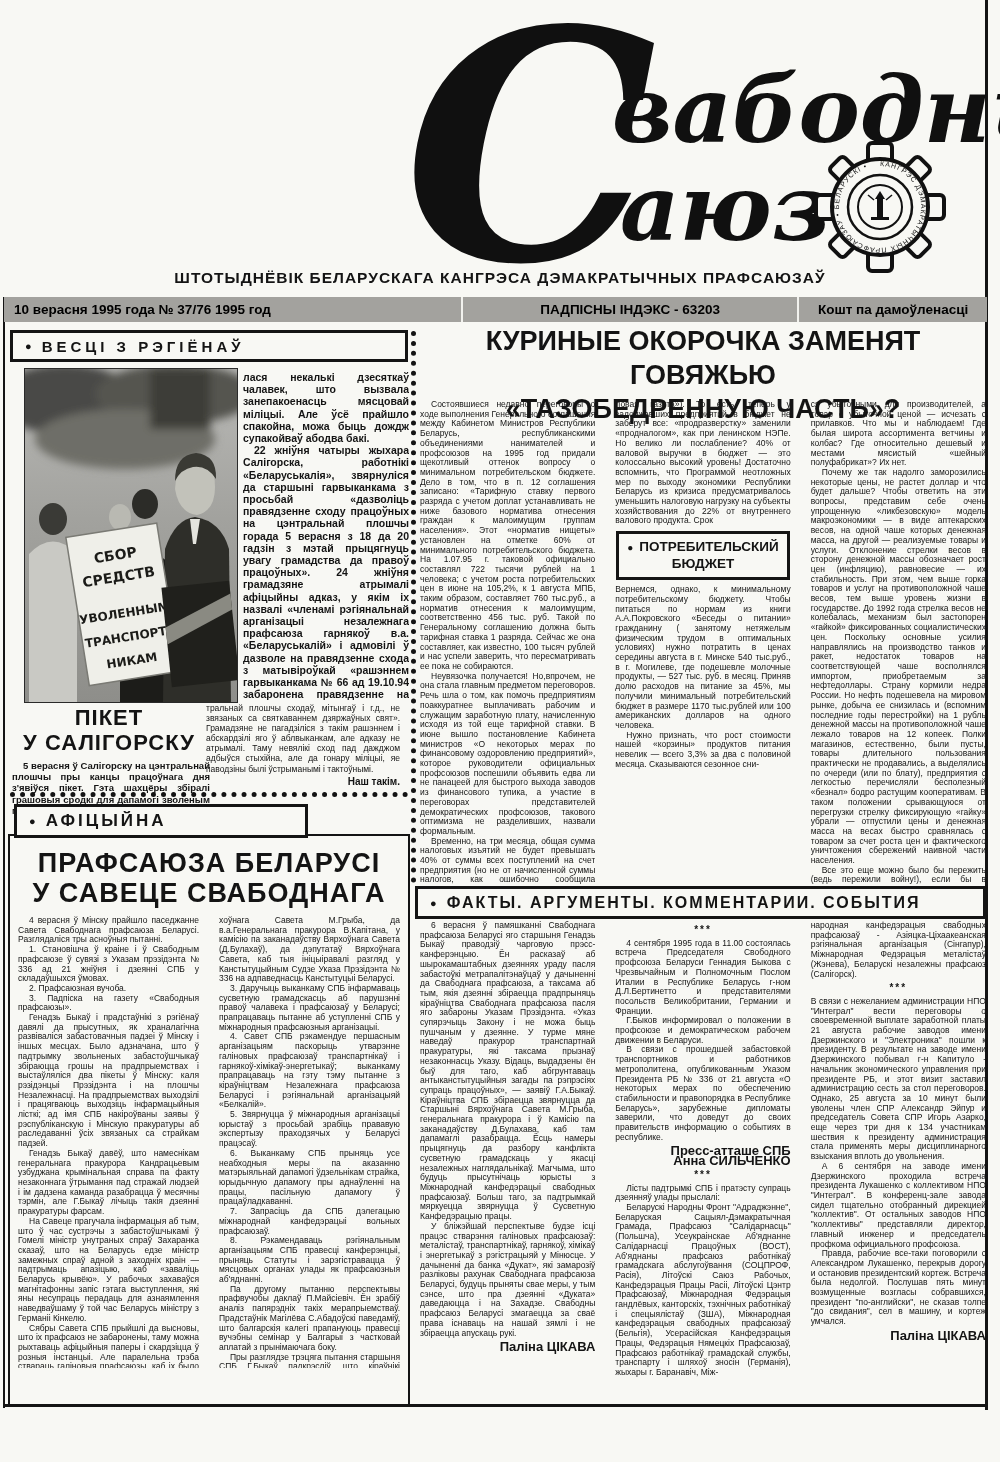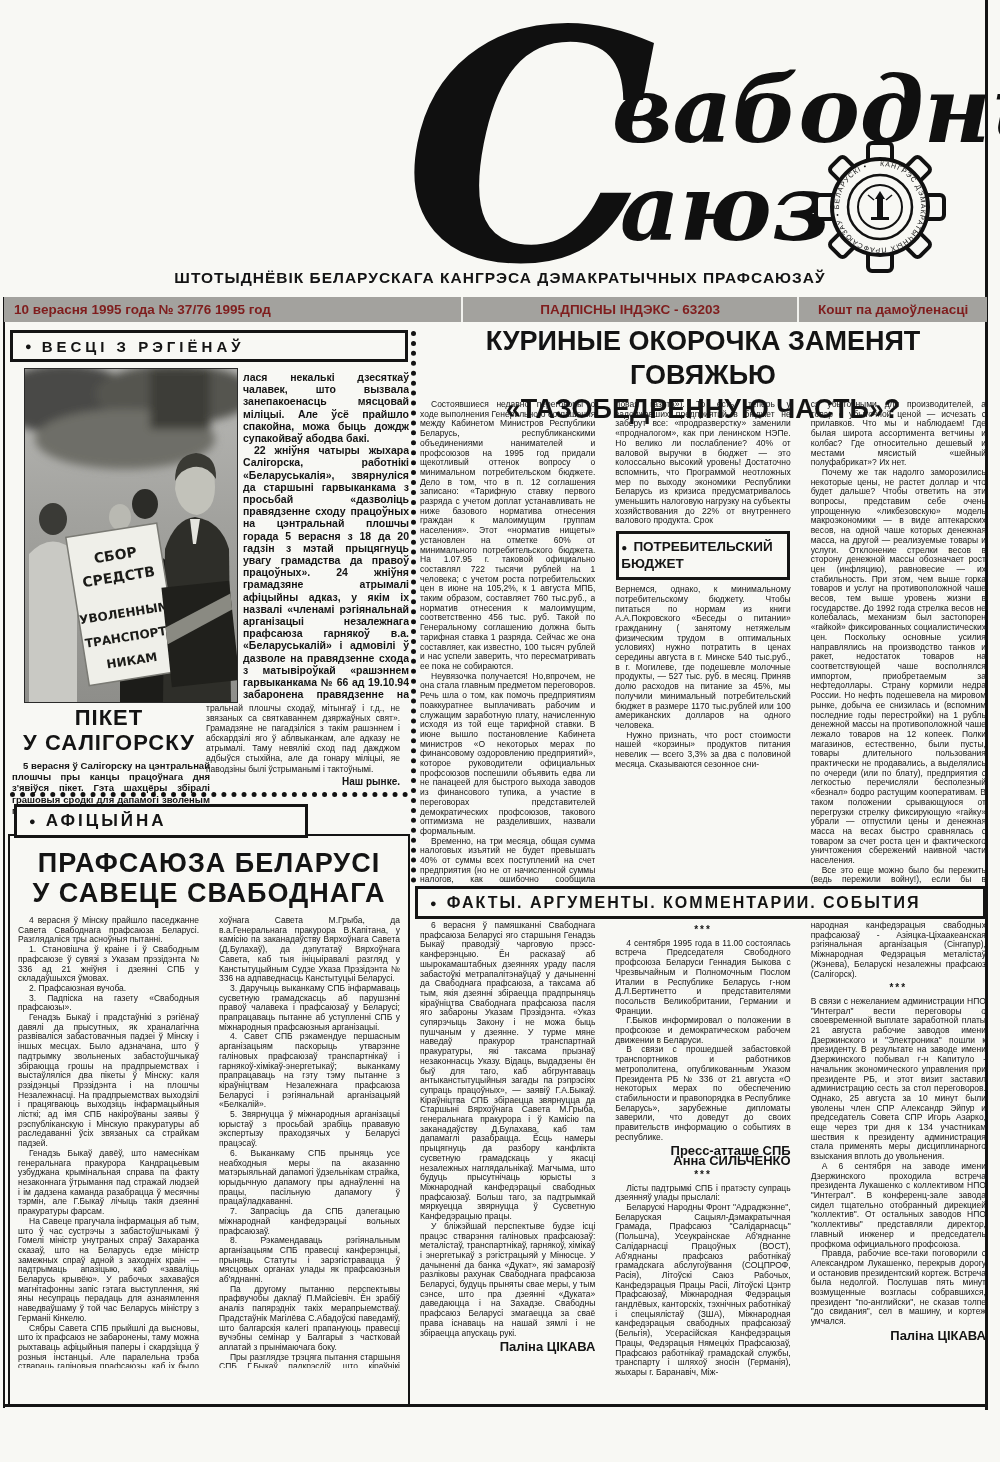--- a/index.html
+++ b/index.html
@@ -10,21 +10,21 @@
   
   .mast-word{position:absolute;font-family:"DejaVu Serif",serif;font-style:italic;font-weight:700;color:#101010;white-space:nowrap;line-height:1;}
   #mast-praf{left:78px;top:148px;font-size:102px;}
   #mast-c{left:404px;top:-12px;font-size:318px;line-height:1;z-index:1;}
   #mast-top{left:612px;top:64px;font-size:92px;}
   #mast-bottom{left:620px;top:162px;font-size:92px;}
   .subtitle{position:absolute;left:110px;top:269px;width:780px;text-align:center;font-weight:700;font-size:15.5px;letter-spacing:1px;}
   .logo{position:absolute;left:813px;top:140px;width:134px;height:134px;}
   
   .infobar{position:absolute;left:4px;top:297px;width:983px;height:25px;background:#a3a29e;display:flex;}
-  .infobar .cell{color:#7f1d1d;font-weight:700;font-size:13.5px;display:flex;align-items:center;}
+  .infobar .cell{color:#000000;font-weight:700;font-size:13.5px;display:flex;align-items:center;}
   .infobar .c1{flex:0 0 41%;padding-left:10px;}
   .infobar .c2{flex:0 0 34%;justify-content:center;border-left:2px solid #f2f2ee;border-right:2px solid #f2f2ee;margin-left:44px;}
   .infobar .c3{flex:1;justify-content:center;}
   
   .labelbox{position:absolute;border:3px solid #141414;background:#f8f8f4;display:flex;align-items:center;z-index:3;}
   .labelbox .bullet{font-size:11px;margin:0 10px 0 12px;}
   .labelbox .ltext{font-weight:700;}
   
   #vesti-label{left:10px;top:330px;width:392px;height:26px;}
   #vesti-label .ltext{font-size:15px;letter-spacing:4px;}
@@ -43,21 +43,21 @@
   .afits-head{text-align:center;font-weight:800;font-size:27px;line-height:30px;margin:12px 2px 8px;letter-spacing:1px;}
   .cols{display:flex;gap:20px;padding:0 8px;}
   .cols .col{flex:1;text-align:justify;font-size:8.5px;line-height:9.7px;overflow:hidden;}
   p{margin:0;text-indent:11px;}
   .cont p:first-child{text-indent:0;}
   .sig-right{text-align:right;font-weight:800;font-size:13px;margin-top:4px;}
   
   .lead-head{position:absolute;left:420px;top:324px;width:566px;text-align:center;font-weight:800;font-size:27px;line-height:34px;}
   .lead-cols{position:absolute;left:420px;top:400px;width:566px;height:484px;}
   .lead-cols .cols{padding:0;height:100%;}
-  .budget-box{border:3px solid #141414;margin:5px 1px;padding:5px 2px;font-weight:800;font-size:13.5px;line-height:16px;text-indent:0;}
+  .budget-box{border:3px solid #141414;margin:5px 1px;padding:5px 2px;text-align:center;font-weight:800;font-size:13.5px;line-height:16px;text-indent:0;}
   .budget-box .bullet{font-size:10px;margin-right:6px;}
   .cont-note{text-align:center;font-weight:800;font-size:13px;margin-top:2px;text-indent:0;}
   
   #facts-label{left:415px;top:886px;width:565px;height:27px;}
   #facts-label .ltext{font-size:16px;letter-spacing:2px;}
   .facts-cols{position:absolute;left:420px;top:921px;width:566px;height:482px;}
   .facts-cols .cols{padding:0;height:100%;}
   .stars{text-align:center;font-weight:800;font-size:10px;margin:4px 0;text-indent:0;letter-spacing:2px;}
 </style>
 </head>
@@ -189,21 +189,21 @@
     <div>У САЛІГОРСКУ</div>
   </div>
   <div class="piket-lead">
       <p>5 верасня ў Салігорску на цэнтральнай плошчы пры канцы працоўнага дня з'явіўся пікет. Гэта шахцёры збіралі грашовыя сродкі для дапамогі зволеным метрапалітэнаўцам. Каля пікета сабра-</p>
     </div>
 
   <div class="vesti-cont cont">
     <div class="cont">
         <p>тральнай плошчы сходаў, мітынгаў і г.д., не звязаных са святкаваннем дзяржаўных свят». Грамадзяне не пагадзіліся з такім рашэннем і абскардзілі яго ў аблвыканкам, але адказу не атрымалі. Таму невялікі сход пад дажджом адбыўся стыхійна, але да гонару міліцыі, яе паводзіны былі ўстрыманымі і тактоўнымі.</p>
       </div>
-    <div class="nash-korr">Наш рынке.</div>
+    <div class="nash-korr">Наш такім.</div>
   </div>
 
   <div class="dotted-h"></div>
   <div class="dotted-v"></div>
 
   <div class="labelbox" id="afits-label">
     <span class="bullet">●</span>
     <span class="ltext">АФІЦЫЙНА</span>
   </div>
 

